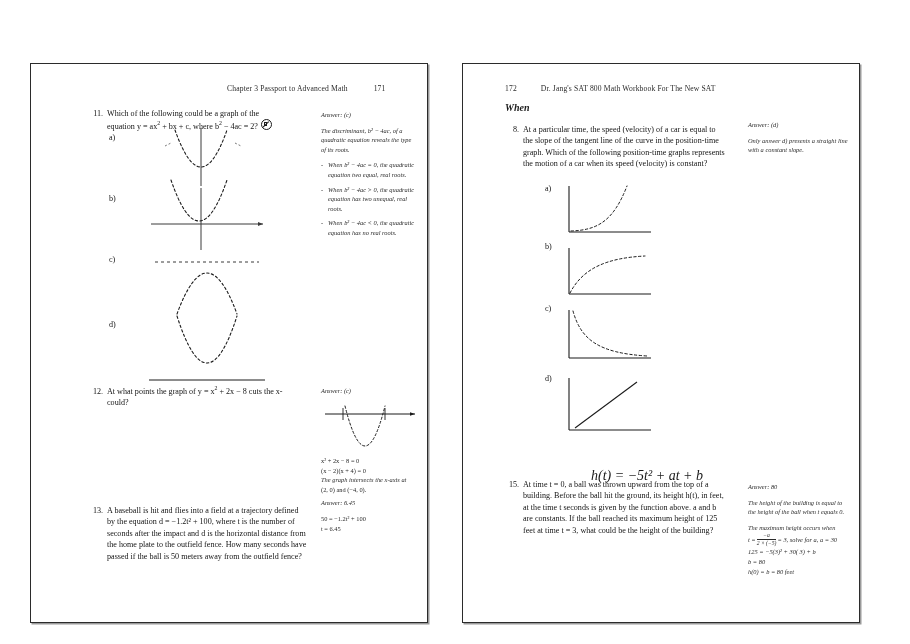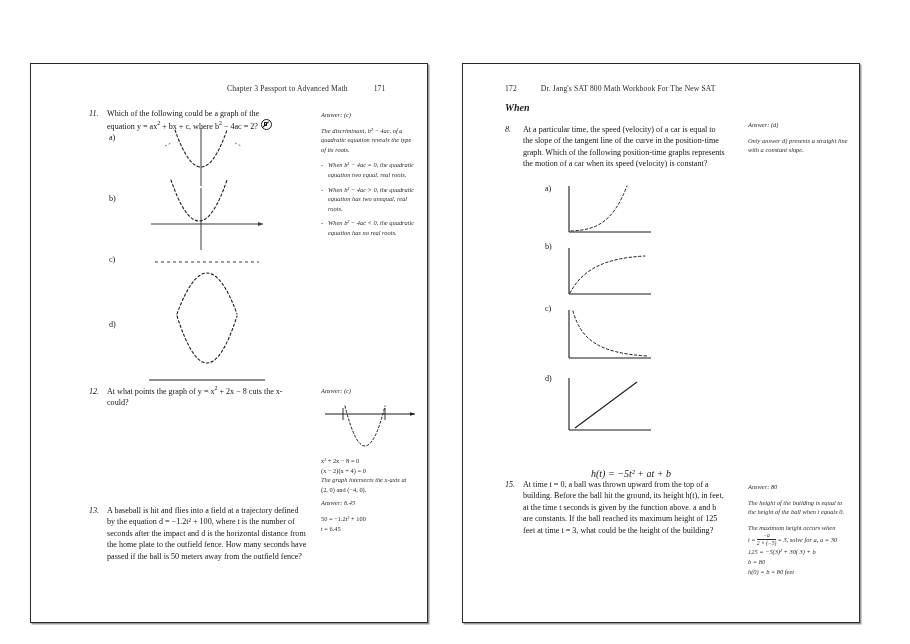--- a/index.html
+++ b/index.html
@@ -67,22 +67,21 @@
     position: absolute;
     font-size: 8.1px;
     line-height: 1.42;
     color: #141414;
   }
   .q .num {
     position: absolute;
     left: 0;
     top: 0;
     width: 14px;
-    text-align: left;
-    font-style: italic;
+    text-align: right;
   }
   .q .body {
     margin-left: 18px;
     display: block;
   }
   .q-left  { left: 58px; width: 218px; }
   .q-right { left: 42px; width: 222px; }
   .mvar { font-family: "Liberation Serif", serif; }
   sup { font-size: .72em; vertical-align: super; line-height: 0; }
 
@@ -344,21 +343,21 @@
           <line x1="10" y1="54" x2="92" y2="54" stroke="#1b1b1b" stroke-width="1.1"></line>
           <line x1="16" y1="52" x2="78" y2="6" stroke="#1b1b1b" stroke-width="1.1"></line>
         </svg>
       </div>
 
       <div class="ansbox" style="left:285px; top:56px; width:100px;">
         <div class="ans-title">Answer: (d)</div>
         <p>Only answer d) presents a straight line with a constant slope.</p>
       </div>
 
-      <div style="position:absolute; left:128px; top:404px; font-size:10px; font-style:italic;">h(t) = −5t² + at + b</div>
+      <div style="position:absolute; left:128px; top:404px; font-size:14px; font-style:italic;">h(t) = −5t² + at + b</div>
 
       <div class="q q-right" style="top:415px;">
         <span class="num">15.</span>
         <span class="body">At time t = 0, a ball was thrown upward from the top of a building. Before the ball hit the ground, its height h(t), in feet, at the time t seconds is given by the function above. a and b are constants. If the ball reached its maximum height of 125 feet at time t = 3, what could be the height of the building?</span>
       </div>
 
       <div class="ansbox" style="left:285px; top:418px; width:102px;">
         <div class="ans-title">Answer:  80</div>
         <p>The height of the building is equal to the height of the ball when t equals 0.</p>
         <div style="margin-bottom:1px;">The maximum height occurs when</div>

